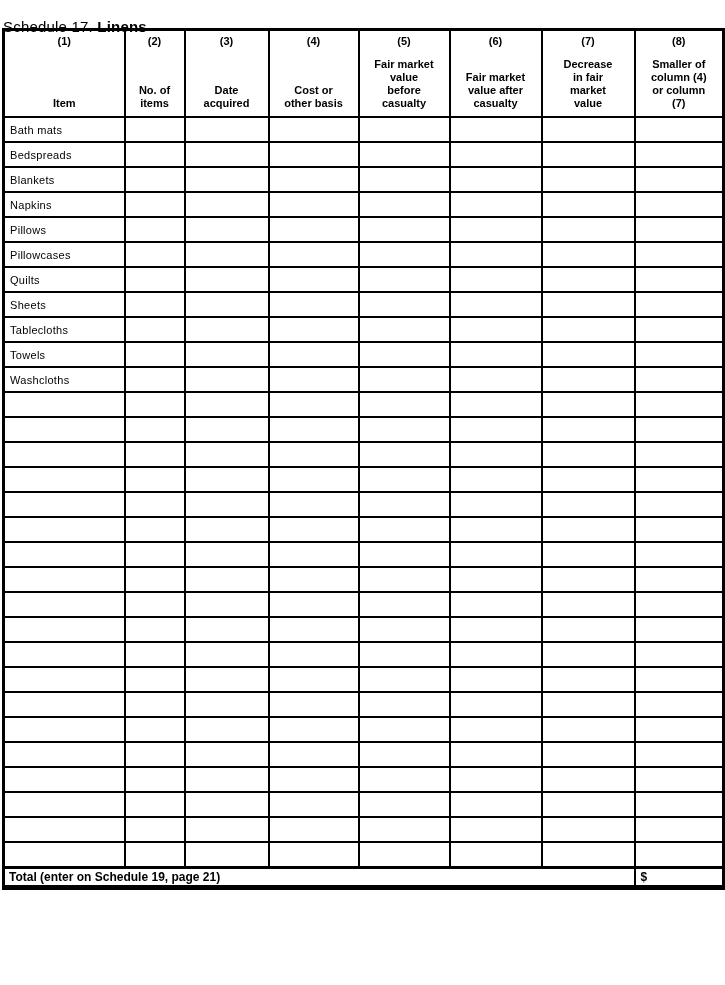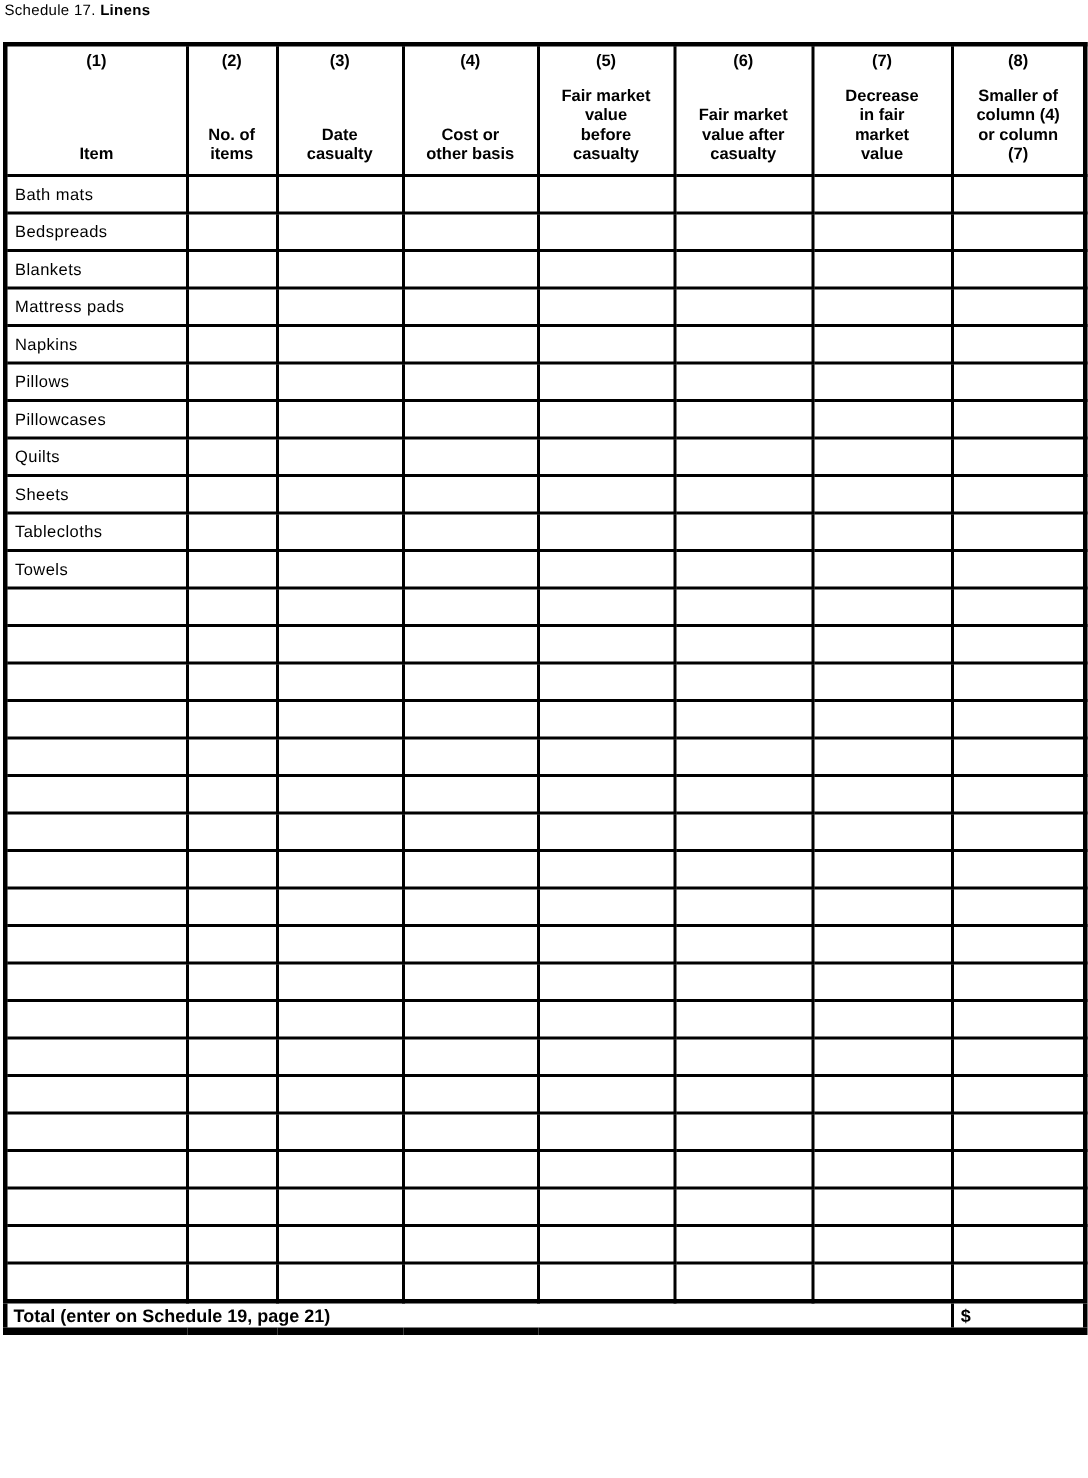--- a/index.html
+++ b/index.html
@@ -8,23 +8,23 @@
     width: 725px;
     height: 985px;
     background: #ffffff;
     color: #000000;
     font-family: "Liberation Sans", sans-serif;
     overflow: hidden;
   }
 
   .page-title {
     position: absolute;
-    top: 2px;
+    top: 18px;
     left: 3px;
-    font-size: 10px;
+    font-size: 15px;
     letter-spacing: 0.2px;
     white-space: nowrap;
   }
   .page-title .schedule-name { font-weight: bold; }
 
   table.schedule {
     position: absolute;
     top: 28px;
     left: 2px;
     width: 720px;
@@ -113,21 +113,21 @@
           <div class="th-wrap">
             <div class="col-num">(2)</div>
             <div class="col-label">No. of
 items</div>
           </div>
         </th>
         <th>
           <div class="th-wrap">
             <div class="col-num">(3)</div>
             <div class="col-label">Date
-casualty</div>
+acquired</div>
           </div>
         </th>
         <th>
           <div class="th-wrap">
             <div class="col-num">(4)</div>
             <div class="col-label">Cost or
 other basis</div>
           </div>
         </th>
         <th>
@@ -192,30 +192,20 @@
         <td class="item-cell">Blankets</td>
         <td></td>
         <td></td>
         <td></td>
         <td></td>
         <td></td>
         <td></td>
         <td></td>
       </tr>
       <tr>
-        <td class="item-cell">Mattress pads</td>
-        <td></td>
-        <td></td>
-        <td></td>
-        <td></td>
-        <td></td>
-        <td></td>
-        <td></td>
-      </tr>
-      <tr>
         <td class="item-cell">Napkins</td>
         <td></td>
         <td></td>
         <td></td>
         <td></td>
         <td></td>
         <td></td>
         <td></td>
       </tr>
       <tr>
@@ -263,20 +253,30 @@
         <td></td>
         <td></td>
         <td></td>
         <td></td>
         <td></td>
         <td></td>
         <td></td>
       </tr>
       <tr>
         <td class="item-cell">Towels</td>
+        <td></td>
+        <td></td>
+        <td></td>
+        <td></td>
+        <td></td>
+        <td></td>
+        <td></td>
+      </tr>
+      <tr>
+        <td class="item-cell">Washcloths</td>
         <td></td>
         <td></td>
         <td></td>
         <td></td>
         <td></td>
         <td></td>
         <td></td>
       </tr>
       <tr>
         <td class="item-cell"></td>

